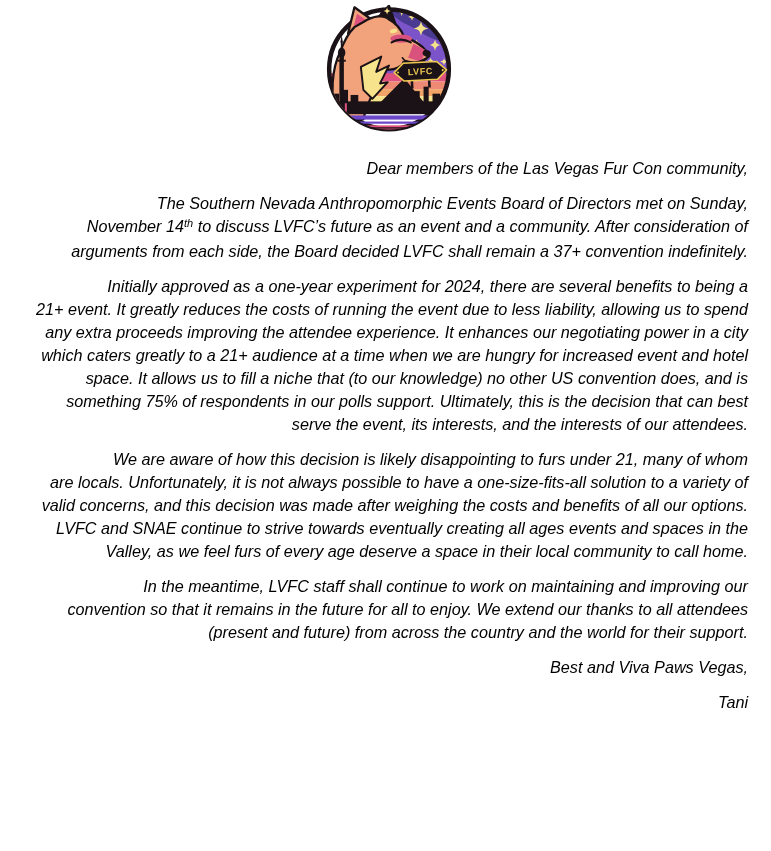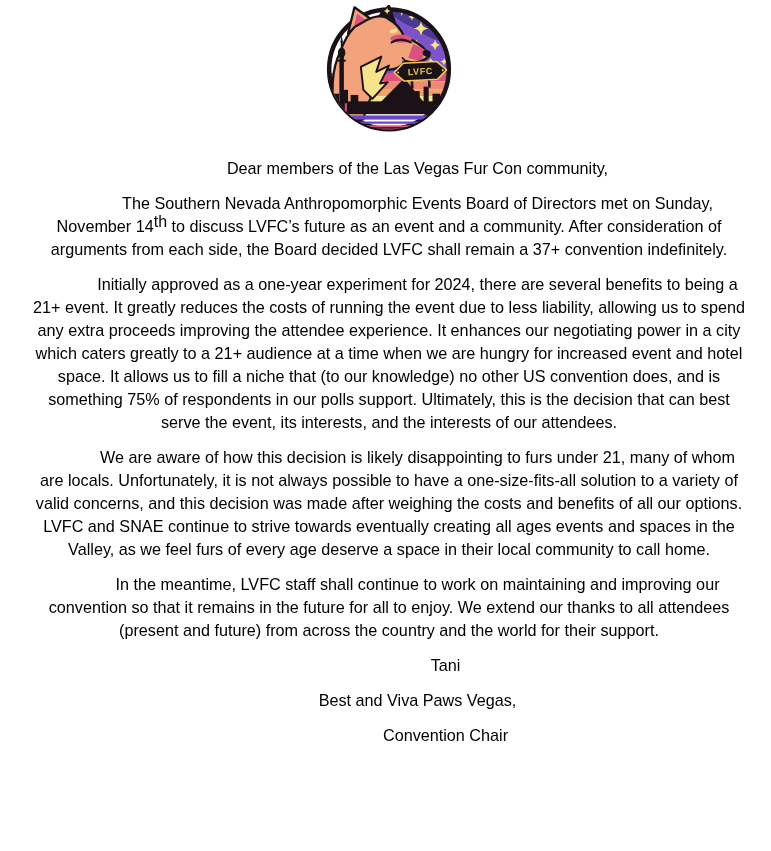--- a/index.html
+++ b/index.html
@@ -13,25 +13,26 @@
   .logo-wrap {
     width:128px; height:130px;
     margin:5px auto 22px auto;
   }
   .logo-wrap svg { display:block; }
   .para {
     font-size:16.2px;
     line-height:23px;
     margin:0 0 12px 0;
     text-indent:57px;
-    text-align:center;
+    text-align:right;
+    font-style:italic;
   }
   .para.sig { text-indent:113px; }
   sup.ord {
-    font-size:16px;
+    font-size:11px;
     vertical-align:baseline;
     position:relative;
     top:-5px;
   }
 </style>
 </head>
 <body>
 
 <div class="doc">
 
@@ -137,19 +138,18 @@
   <p class="para">Dear members of the Las Vegas Fur Con community,</p>
 
   <p class="para"><span>The Southern Nevada Anthropomorphic Events Board of Directors met on Sunday, November 14</span><sup class="ord">th</sup><span> to discuss LVFC’s future as an event and a community. After consideration of arguments from each side, the Board decided LVFC shall remain a 37+ convention indefinitely.</span></p>
 
   <p class="para">Initially approved as a one-year experiment for 2024, there are several benefits to being a 21+ event. It greatly reduces the costs of running the event due to less liability, allowing us to spend any extra proceeds improving the attendee experience. It enhances our negotiating power in a city which caters greatly to a 21+ audience at a time when we are hungry for increased event and hotel space. It allows us to fill a niche that (to our knowledge) no other US convention does, and is something 75% of respondents in our polls support. Ultimately, this is the decision that can best serve the event, its interests, and the interests of our attendees.</p>
 
   <p class="para">We are aware of how this decision is likely disappointing to furs under 21, many of whom are locals. Unfortunately, it is not always possible to have a one-size-fits-all solution to a variety of valid concerns, and this decision was made after weighing the costs and benefits of all our options. LVFC and SNAE continue to strive towards eventually creating all ages events and spaces in the Valley, as we feel furs of every age deserve a space in their local community to call home.</p>
 
   <p class="para">In the meantime, LVFC staff shall continue to work on maintaining and improving our convention so that it remains in the future for all to enjoy. We extend our thanks to all attendees (present and future) from across the country and the world for their support.</p>
 
+  <p class="para">Best and Viva Paws Vegas,</p>
+
   <p class="para sig">Tani</p>
 
-  <p class="para">Best and Viva Paws Vegas,</p>
-
-  <p class="para sig">Convention Chair</p>
 
 </div>
 
 </body></html>

